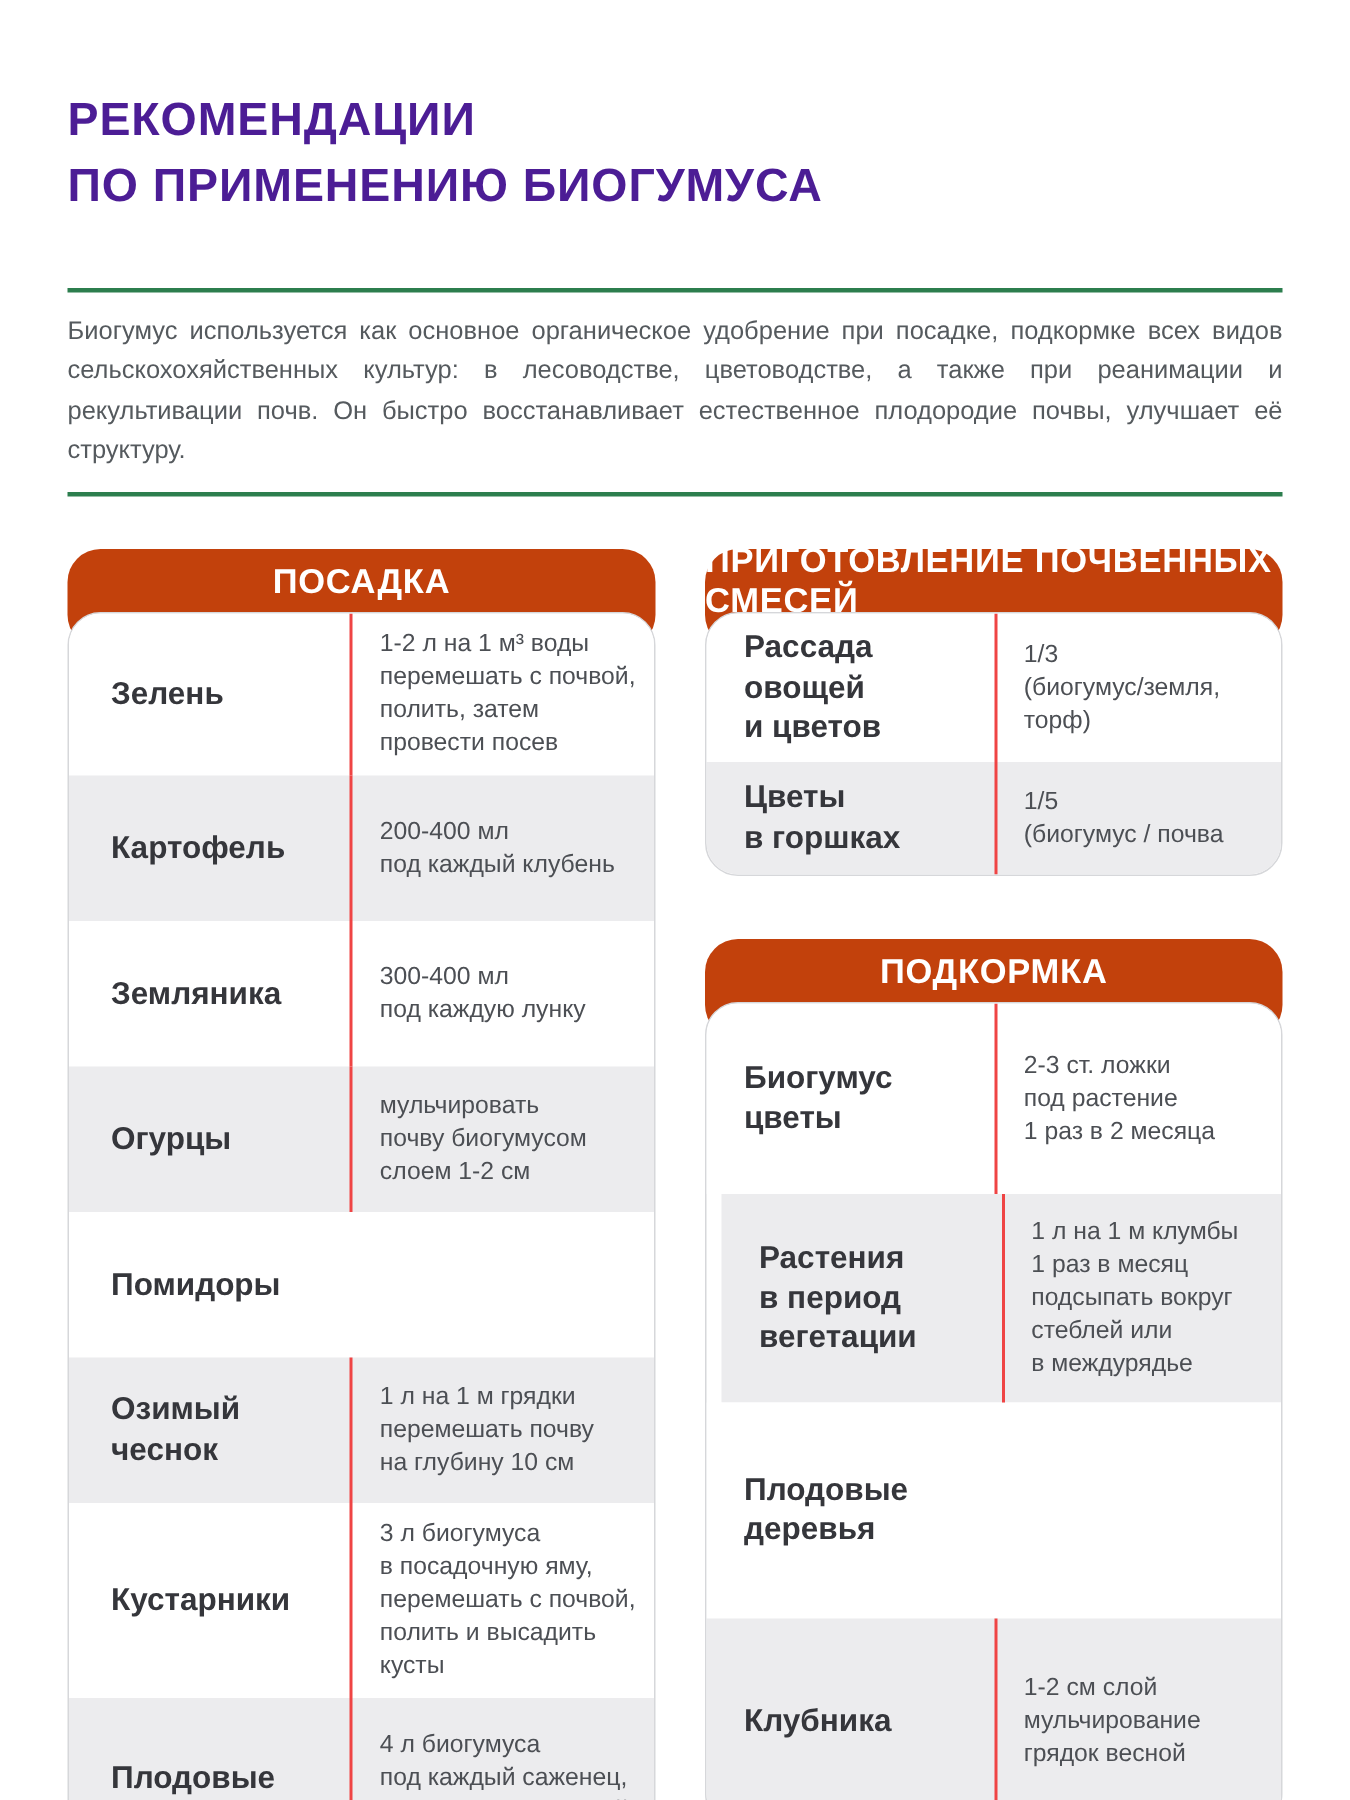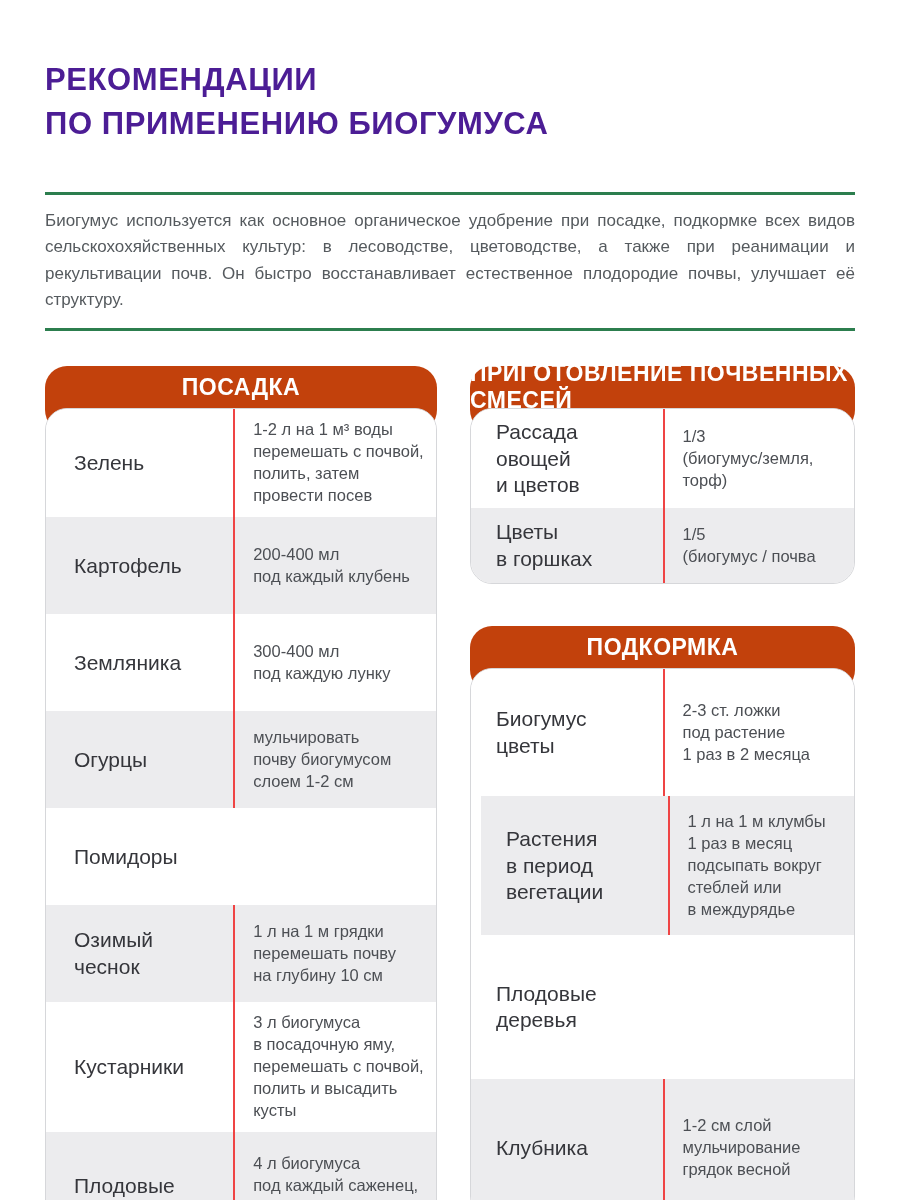--- a/index.html
+++ b/index.html
@@ -79,21 +79,21 @@
     border-radius: 22px;
     overflow: hidden;
   }
   .row { display: flex; align-items: center; background: #ffffff; }
   .row:nth-child(even) { background: #ECECEE; }
   .cell { white-space: pre-line; }
   .cell.name {
     flex: 0 0 48%;
     padding: 10px 8px 10px 28px;
     font-size: 21px;
-    font-weight: 400;
+    font-weight: 700;
     line-height: 1.25;
     color: #35363B;
     align-self: stretch;
     display: flex; align-items: center;
   }
   .cell.value {
     flex: 1 1 auto;
     border-left: 2px solid #ef4444;
     padding: 10px 10px 10px 18px;
     font-size: 16.5px;

